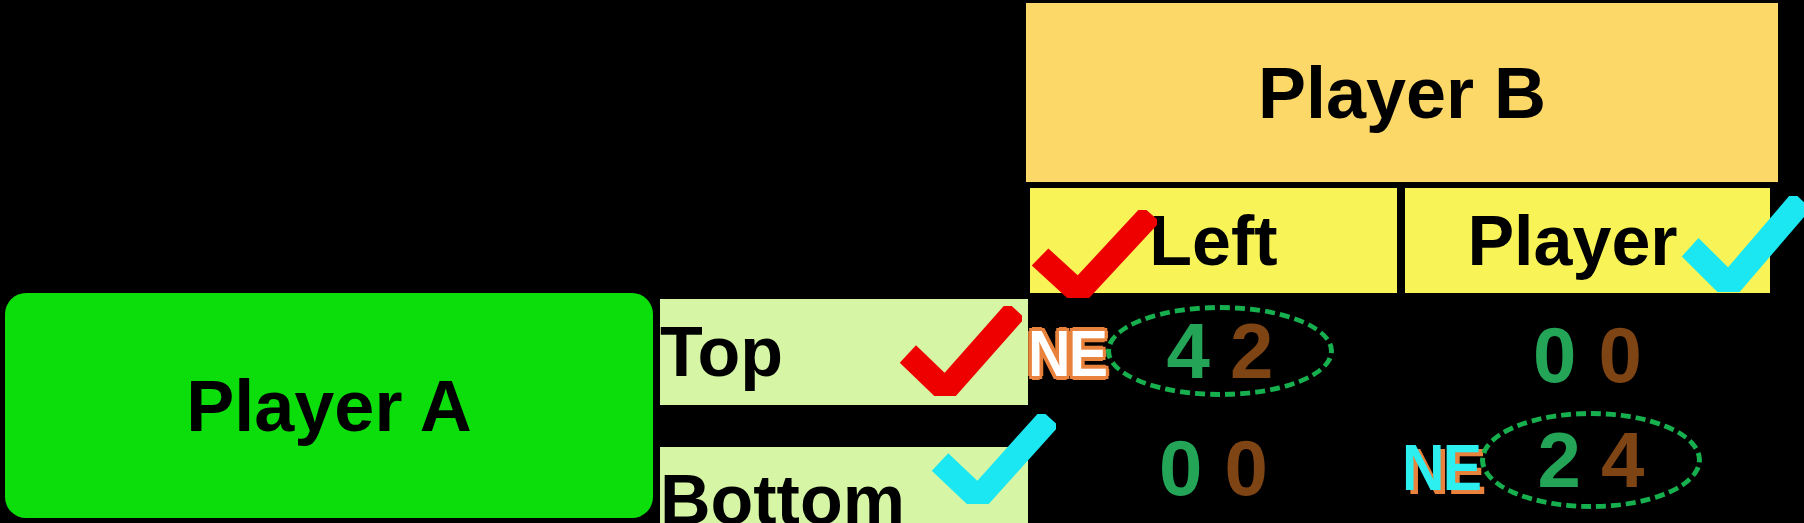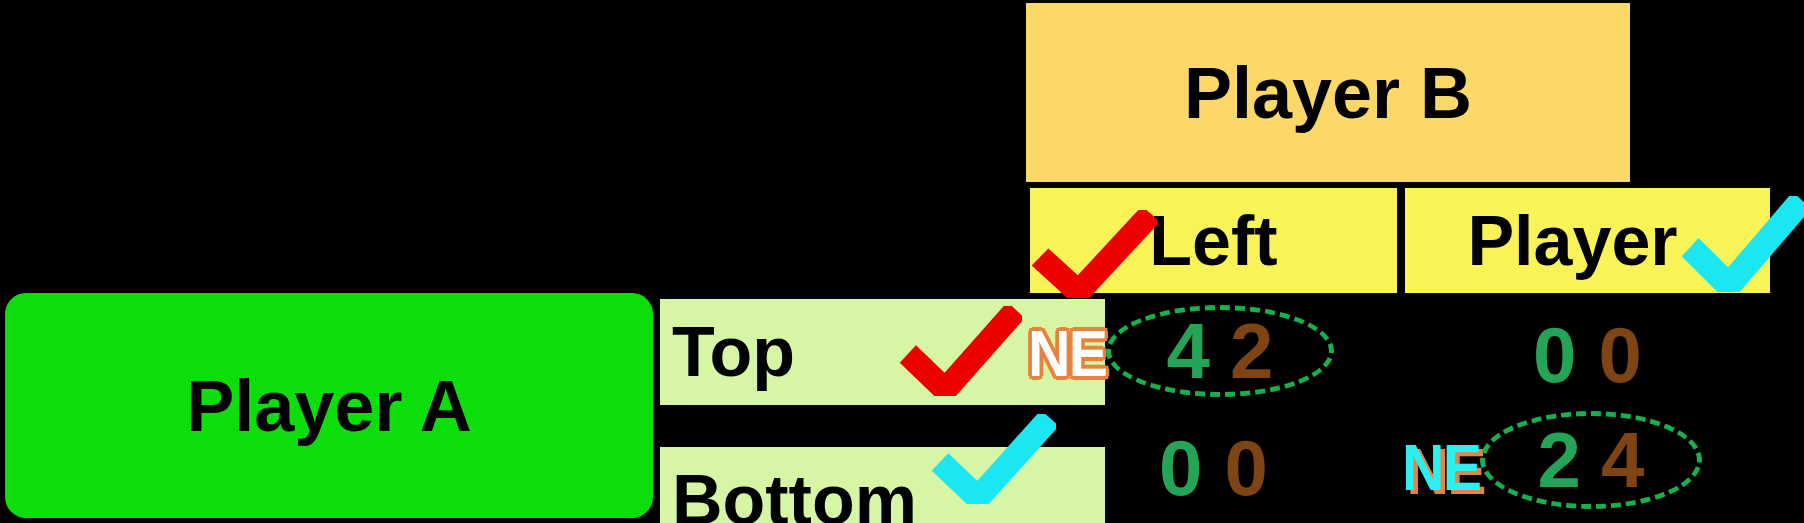--- a/index.html
+++ b/index.html
@@ -5,28 +5,28 @@
   html,body{margin:0;padding:0;background:#000;}
   .stage{
     position:relative;width:1804px;height:523px;overflow:hidden;
     background:var(--bg,#000);
     font-family:"Liberation Sans","DejaVu Sans",sans-serif;
     font-weight:700;color:var(--label_text,#000);
   }
   .cell{position:absolute;display:flex;align-items:center;justify-content:center;box-sizing:border-box;}
   .cell span{line-height:1;}
 
-  .player-b{left:1026px;top:3px;width:604px;height:179px;background:var(--player_b_fill);font-size:72px;}
+  .player-b{left:1026px;top:3px;width:752px;height:179px;background:var(--player_b_fill);font-size:72px;}
   .player-a{left:5px;top:293px;width:648px;height:225px;background:var(--player_a_fill);font-size:72px;border-radius:21px;}
 
   .col-head{top:188px;height:105px;background:var(--strategy_col_fill);font-size:70px;}
   .col-left{left:1030px;width:367px;text-align:right;}
   .col-right{left:1405px;width:365px;padding-right:30px;}
 
-  .row-head{left:660px;width:445px;height:106px;background:var(--strategy_row_fill);font-size:70px;justify-content:flex-start;padding-left:12px;}
+  .row-head{left:660px;width:368px;height:106px;background:var(--strategy_row_fill);font-size:70px;justify-content:flex-start;}
   .row-top{top:299px;}
   .row-bottom{top:411px;margin-top:36px;}
 
   .check{position:absolute;display:block;}
   .check svg{display:block;width:100%;height:100%;}
   .check-red{color:var(--check_red);}
   .check-cyan{color:var(--check_cyan);}
   .chk-col-left{left:1032px;top:210px;width:125px;height:88px;}
   .chk-col-right{left:1682px;top:196px;width:126px;height:96px;}
   .chk-row-top{left:900px;top:306px;width:122px;height:90px;}

